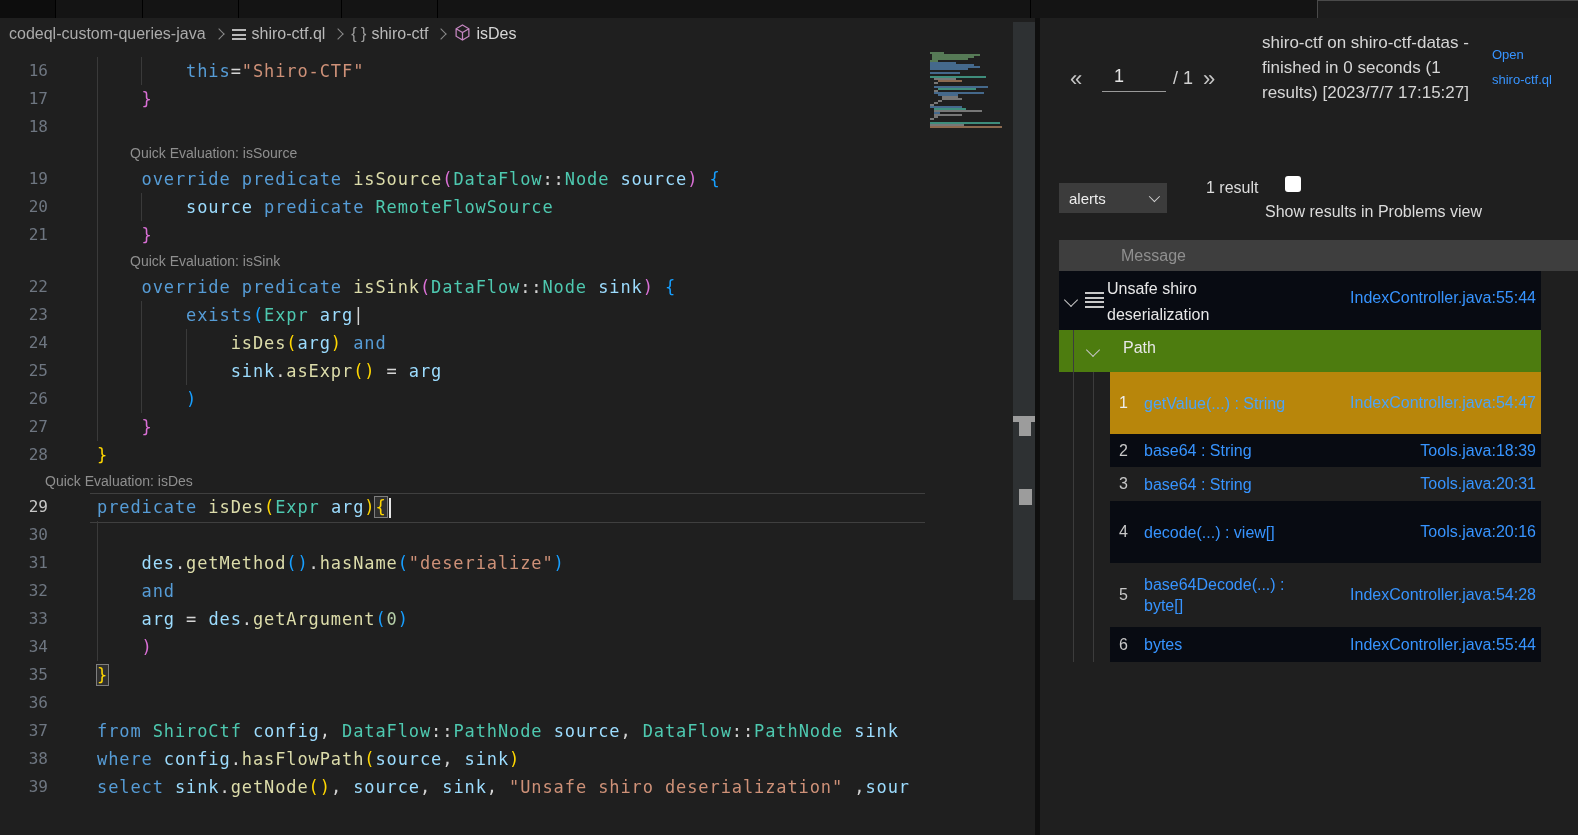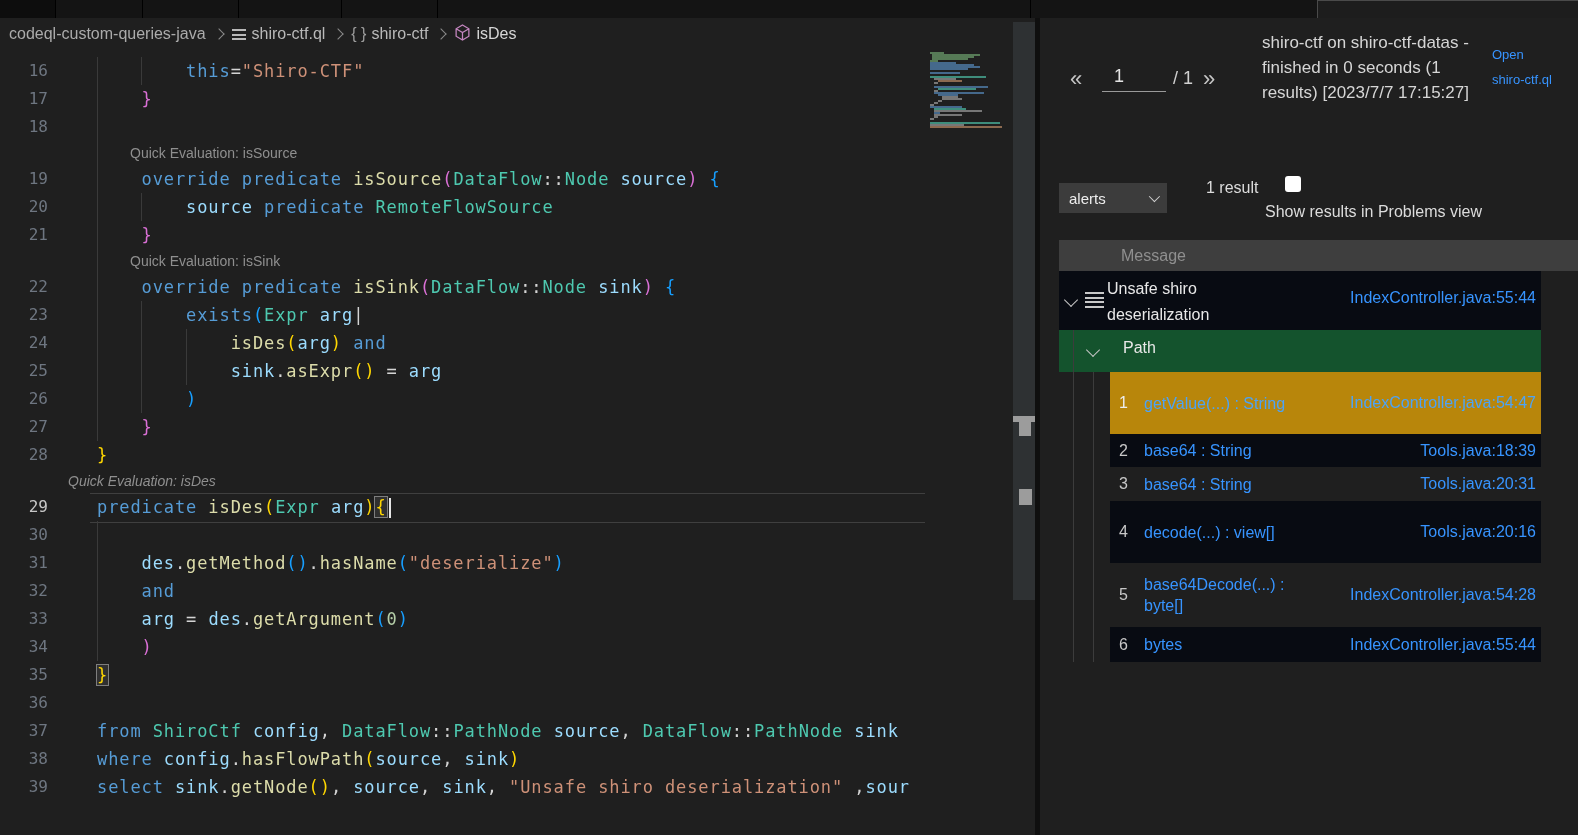--- a/index.html
+++ b/index.html
@@ -75,21 +75,21 @@
   #problems-label{left:225px;top:185px;width:300px;color:#dcdcdc}
   #msgbar{left:19px;top:222px;width:519px;height:31px;background:#3e3e3e;cursor:pointer}
   #msgbar span{display:inline-block;margin-left:62px;line-height:31px;color:#8f8f8f}
   #results-table{left:19px;top:253px;width:482px}
   .chev{width:9px;height:9px;border-right:1.6px solid #c5c5c5;border-bottom:1.6px solid #c5c5c5;transform:rotate(45deg);flex:none}
   #alert-row{height:59px;background:#080b12;position:relative}
   #alert-row .chev{position:absolute;left:7px;top:24px}
   #alert-row .alert-icon{position:absolute;left:26px;top:21px;width:19px;height:16px;background:repeating-linear-gradient(#c8c8c8 0 2px,transparent 2px 4.7px)}
   #alert-row .msg{position:absolute;left:48px;top:5px;width:178px;line-height:26px;color:#e8e8e8}
   #alert-row .loc{position:absolute;right:5px;top:18px;color:#3794FF;cursor:pointer}
-  #path-row{height:42px;background:#14532d;position:relative}
+  #path-row{height:42px;background:#4d7c0f;position:relative}
   #path-row .chev{position:absolute;left:29px;top:15px}
   #path-row .lbl{position:absolute;left:64px;top:9px;color:#e8e8e8}
   .step-row{margin-left:51px;width:431px;display:flex;align-items:center;cursor:pointer}
   .step-dark{background:#080b12}
   .step-light{background:transparent}
   .step-sel{background:#B8860B}
   .step-n{width:34px;padding-left:9px;box-sizing:border-box;color:#c8c8c8;flex:none}
   .step-sel .step-n{color:#ececec}
   .step-txt{width:152px;flex:none;color:#3794FF;line-height:21px}
   .step-loc{flex:1;text-align:right;padding-right:5px;color:#3794FF}
@@ -145,21 +145,21 @@
       <div class="cl-row"><span class="cl-num">20</span><span class="cl-code"><span class="tk-ws">        </span><span class="tk-var">source</span><span class="tk-ws"> </span><span class="tk-kw">predicate</span><span class="tk-ws"> </span><span class="tk-ty">RemoteFlowSource</span></span></div>
       <div class="cl-row"><span class="cl-num">21</span><span class="cl-code"><span class="tk-ws">    </span><span class="tk-b2">}</span></span></div>
       <div class="lens-row" style="padding-left: 130px;">Quick Evaluation: isSink</div>
       <div class="cl-row"><span class="cl-num">22</span><span class="cl-code"><span class="tk-ws">    </span><span class="tk-kw">override</span><span class="tk-ws"> </span><span class="tk-kw">predicate</span><span class="tk-ws"> </span><span class="tk-fn">isSink</span><span class="tk-b2">(</span><span class="tk-ty">DataFlow</span><span class="tk-pun">::</span><span class="tk-ty">Node</span><span class="tk-ws"> </span><span class="tk-var">sink</span><span class="tk-b2">)</span><span class="tk-ws"> </span><span class="tk-b3">{</span></span></div>
       <div class="cl-row"><span class="cl-num">23</span><span class="cl-code"><span class="tk-ws">        </span><span class="tk-kw">exists</span><span class="tk-b3">(</span><span class="tk-ty">Expr</span><span class="tk-ws"> </span><span class="tk-var">arg</span><span class="tk-pun">|</span></span></div>
       <div class="cl-row"><span class="cl-num">24</span><span class="cl-code"><span class="tk-ws">            </span><span class="tk-fn">isDes</span><span class="tk-b1">(</span><span class="tk-var">arg</span><span class="tk-b1">)</span><span class="tk-ws"> </span><span class="tk-kw">and</span></span></div>
       <div class="cl-row"><span class="cl-num">25</span><span class="cl-code"><span class="tk-ws">            </span><span class="tk-var">sink</span><span class="tk-pun">.</span><span class="tk-fn">asExpr</span><span class="tk-b1">()</span><span class="tk-ws"> </span><span class="tk-pun">=</span><span class="tk-ws"> </span><span class="tk-var">arg</span></span></div>
       <div class="cl-row"><span class="cl-num">26</span><span class="cl-code"><span class="tk-ws">        </span><span class="tk-b3">)</span></span></div>
       <div class="cl-row"><span class="cl-num">27</span><span class="cl-code"><span class="tk-ws">    </span><span class="tk-b2">}</span></span></div>
       <div class="cl-row"><span class="cl-num">28</span><span class="cl-code"><span class="tk-b1">}</span></span></div>
-      <div class="lens-row" style="padding-left: 68px; font-style: italic;">Quick Evaluation: isDes</div>
+      <div class="lens-row" style="padding-left: 45px;">Quick Evaluation: isDes</div>
       <div class="cl-row cur"><span class="cl-num">29</span><span class="cl-code"><span class="tk-kw">predicate</span><span class="tk-ws"> </span><span class="tk-fn">isDes</span><span class="tk-b1">(</span><span class="tk-ty">Expr</span><span class="tk-ws"> </span><span class="tk-var">arg</span><span class="tk-b1">)</span><span class="tk-b1m">{</span><span class="tk-cursor"></span></span></div>
       <div class="cl-row"><span class="cl-num">30</span></div>
       <div class="cl-row"><span class="cl-num">31</span><span class="cl-code"><span class="tk-ws">    </span><span class="tk-var">des</span><span class="tk-pun">.</span><span class="tk-fn">getMethod</span><span class="tk-b3">()</span><span class="tk-pun">.</span><span class="tk-fn">hasName</span><span class="tk-b3">(</span><span class="tk-str">"deserialize"</span><span class="tk-b3">)</span></span></div>
       <div class="cl-row"><span class="cl-num">32</span><span class="cl-code"><span class="tk-ws">    </span><span class="tk-kw">and</span></span></div>
       <div class="cl-row"><span class="cl-num">33</span><span class="cl-code"><span class="tk-ws">    </span><span class="tk-var">arg</span><span class="tk-ws"> </span><span class="tk-pun">=</span><span class="tk-ws"> </span><span class="tk-var">des</span><span class="tk-pun">.</span><span class="tk-fn">getArgument</span><span class="tk-b3">(</span><span class="tk-num2">0</span><span class="tk-b3">)</span></span></div>
       <div class="cl-row"><span class="cl-num">34</span><span class="cl-code"><span class="tk-ws">    </span><span class="tk-b2">)</span></span></div>
       <div class="cl-row"><span class="cl-num">35</span><span class="cl-code"><span class="tk-b1m">}</span></span></div>
       <div class="cl-row"><span class="cl-num">36</span><span class="cl-code"></span></div>
       <div class="cl-row"><span class="cl-num">37</span><span class="cl-code"><span class="tk-kw">from</span><span class="tk-ws"> </span><span class="tk-ty">ShiroCtf</span><span class="tk-ws"> </span><span class="tk-var">config</span><span class="tk-pun">,</span><span class="tk-ws"> </span><span class="tk-ty">DataFlow</span><span class="tk-pun">::</span><span class="tk-ty">PathNode</span><span class="tk-ws"> </span><span class="tk-var">source</span><span class="tk-pun">,</span><span class="tk-ws"> </span><span class="tk-ty">DataFlow</span><span class="tk-pun">::</span><span class="tk-ty">PathNode</span><span class="tk-ws"> </span><span class="tk-var">sink</span></span></div>
       <div class="cl-row"><span class="cl-num">38</span><span class="cl-code"><span class="tk-kw">where</span><span class="tk-ws"> </span><span class="tk-var">config</span><span class="tk-pun">.</span><span class="tk-fn">hasFlowPath</span><span class="tk-b1">(</span><span class="tk-var">source</span><span class="tk-pun">,</span><span class="tk-ws"> </span><span class="tk-var">sink</span><span class="tk-b1">)</span></span></div>

